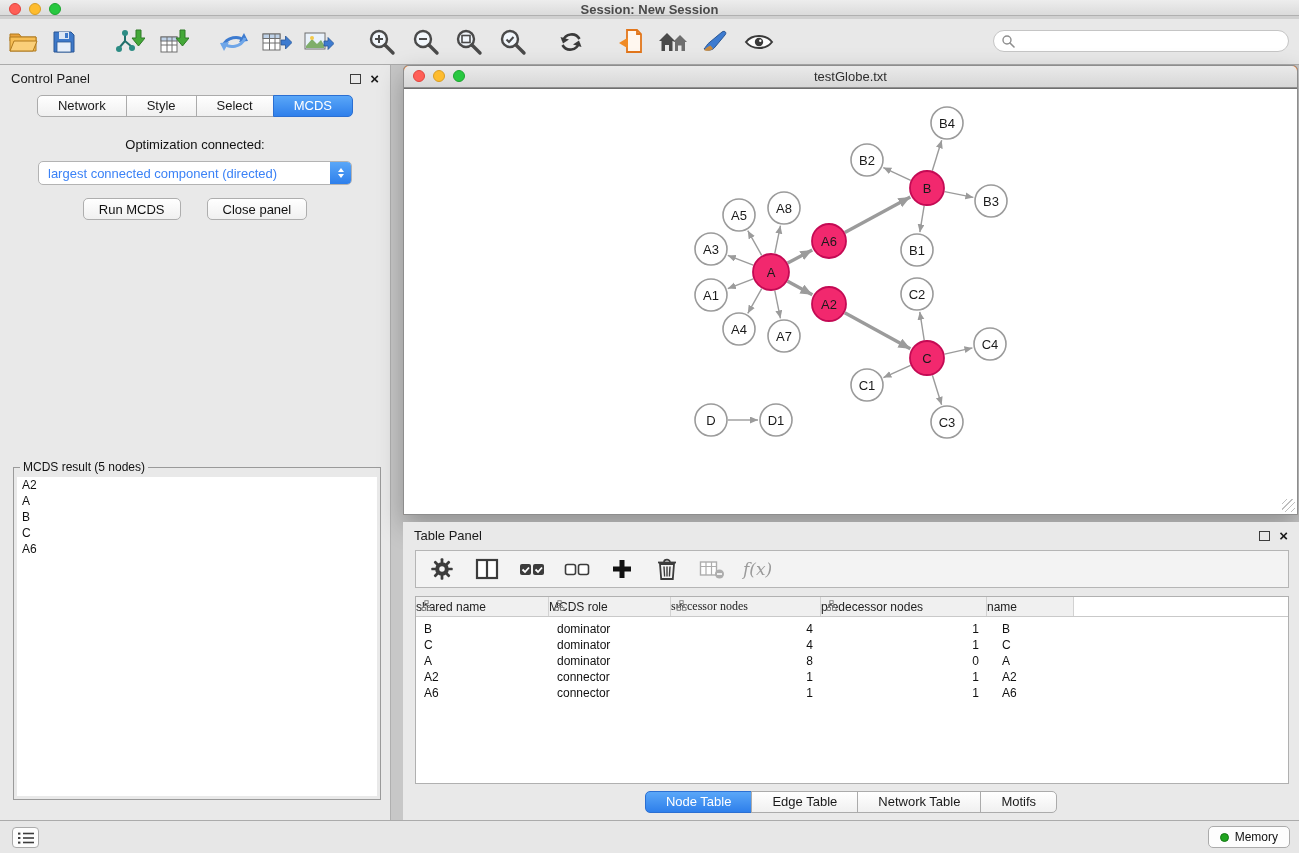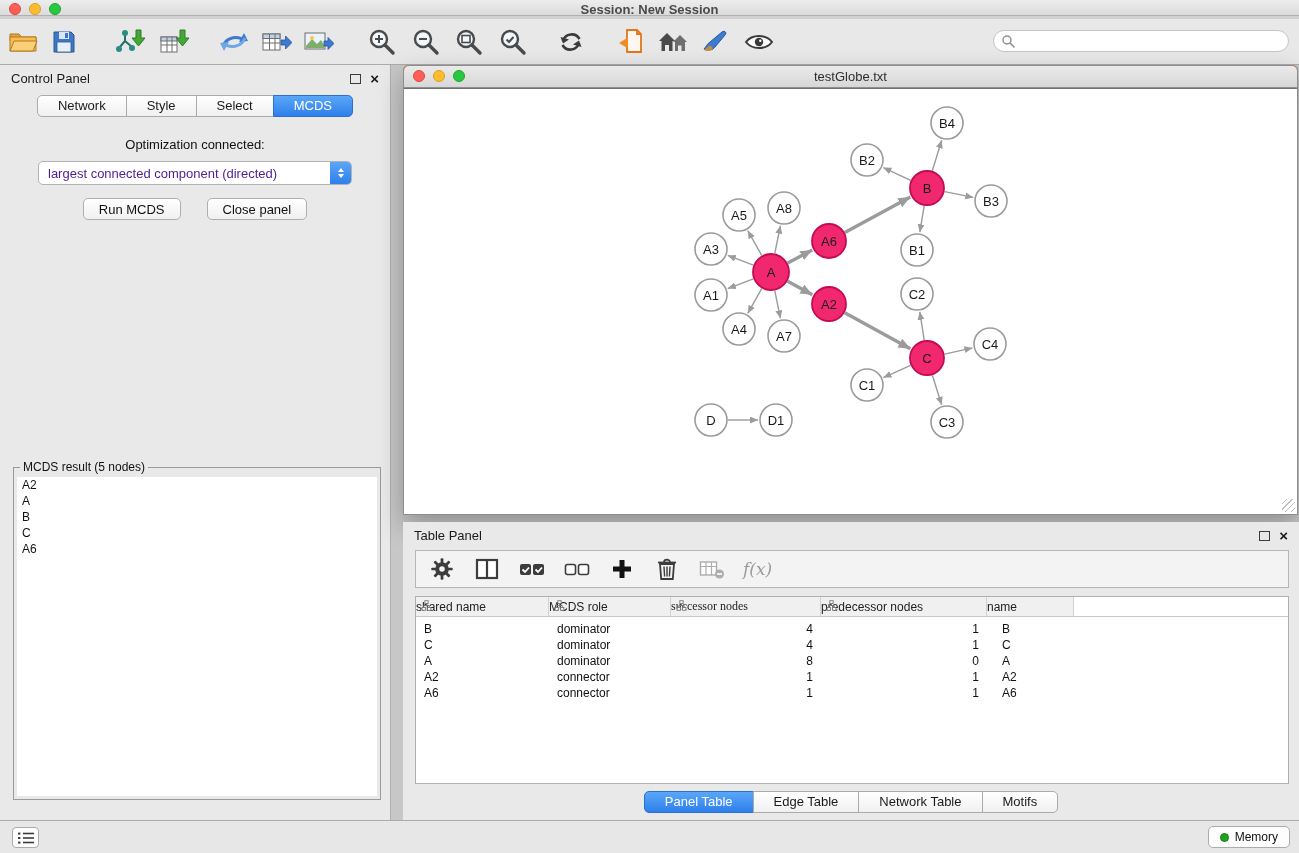--- a/index.html
+++ b/index.html
@@ -31,21 +31,21 @@
   .close-x{font-size:15px;font-weight:bold;color:#1a1a1a;line-height:12px;}
 
   
   .control-panel{position:absolute;left:0;top:65px;width:391px;height:755px;background:#E9E9E9;border-right:1px solid #AFAFAF;box-sizing:border-box;}
   .cp-tabs{display:flex;justify-content:center;margin-top:3px;}
   .tab{height:20px;line-height:20px;padding:0 20px;font-size:13px;background:linear-gradient(#FFFFFF,#F0F0F0);border:1px solid #ABABAB;margin-left:-1px;color:#1a1a1a;cursor:default;}
   .tab:first-child{border-radius:5px 0 0 5px;margin-left:0;}
   .tab:last-child{border-radius:0 5px 5px 0;}
   .tab.selected{background:linear-gradient(#5AA7F8,#2E7FEB);color:#fff;border-color:#2B6FD2;}
   .opt-label{text-align:center;margin-top:20px;font-size:13px;color:#111;}
-  .mac-select{position:relative;margin:9px auto 0;width:314px;height:24px;background:#fff;border:1px solid #B3B3B3;border-radius:5px;box-sizing:border-box;display:flex;align-items:center;padding-left:9px;font-size:13px;color:#4c1d95;}
+  .mac-select{position:relative;margin:9px auto 0;width:314px;height:24px;background:#fff;border:1px solid #B3B3B3;border-radius:5px;box-sizing:border-box;display:flex;align-items:center;padding-left:9px;font-size:13px;color:#3b82f6;}
   .mac-select .cap{position:absolute;right:0;top:0;bottom:0;width:21px;background:linear-gradient(#5AA7F8,#2E7FEB);border-radius:0 4px 4px 0;display:flex;flex-direction:column;align-items:center;justify-content:center;}
   .cap .up{width:0;height:0;border-left:3.5px solid transparent;border-right:3.5px solid transparent;border-bottom:4.5px solid #fff;margin-bottom:2.5px;}
   .cap .down{width:0;height:0;border-left:3.5px solid transparent;border-right:3.5px solid transparent;border-top:4.5px solid #fff;}
   .btn-row{display:flex;justify-content:center;gap:26px;margin-top:13px;}
   .mac-btn{height:22px;padding:0 15px;background:linear-gradient(#FFFFFF,#F0F0F0);border:1px solid #AEAEAE;border-radius:5px;font-size:13px;color:#111;font-family:inherit;}
   .result-box{position:absolute;left:13px;right:9px;top:395px;bottom:20px;border:1px solid #9A9A9A;margin:0;padding:3px;background:#E9E9E9;}
   .result-box legend{font-size:12px;padding:0 3px;margin-left:3px;color:#111;}
   .result-list{background:#fff;width:100%;height:100%;box-sizing:border-box;overflow:auto;font-size:12px;color:#111;}
   .result-item{padding:0 5px;line-height:16px;}
 
@@ -549,21 +549,21 @@
           <div class="tr">
             <div class="td" style="width: 133px;">A6</div>
             <div class="td" style="width: 122px;">connector</div>
             <div class="td num" style="width: 150px;">1</div>
             <div class="td num" style="width: 166px;">1</div>
             <div class="td namecol" style="width: 87px;">A6</div>
           </div>
         </div>
     </div>
     <div class="tp-tabs" id="tp-tabs">
-        <span class="tab selected">Panel Table</span>
+        <span class="tab selected">Node Table</span>
         <span class="tab">Edge Table</span>
         <span class="tab">Network Table</span>
         <span class="tab">Motifs</span>
       </div>
   </div>
 
   <div class="statusbar">
     <button class="status-left-btn">
       <svg width="18" height="14" viewBox="0 0 18 14">
           <g stroke="#3C3C3C" stroke-width="1.6">

